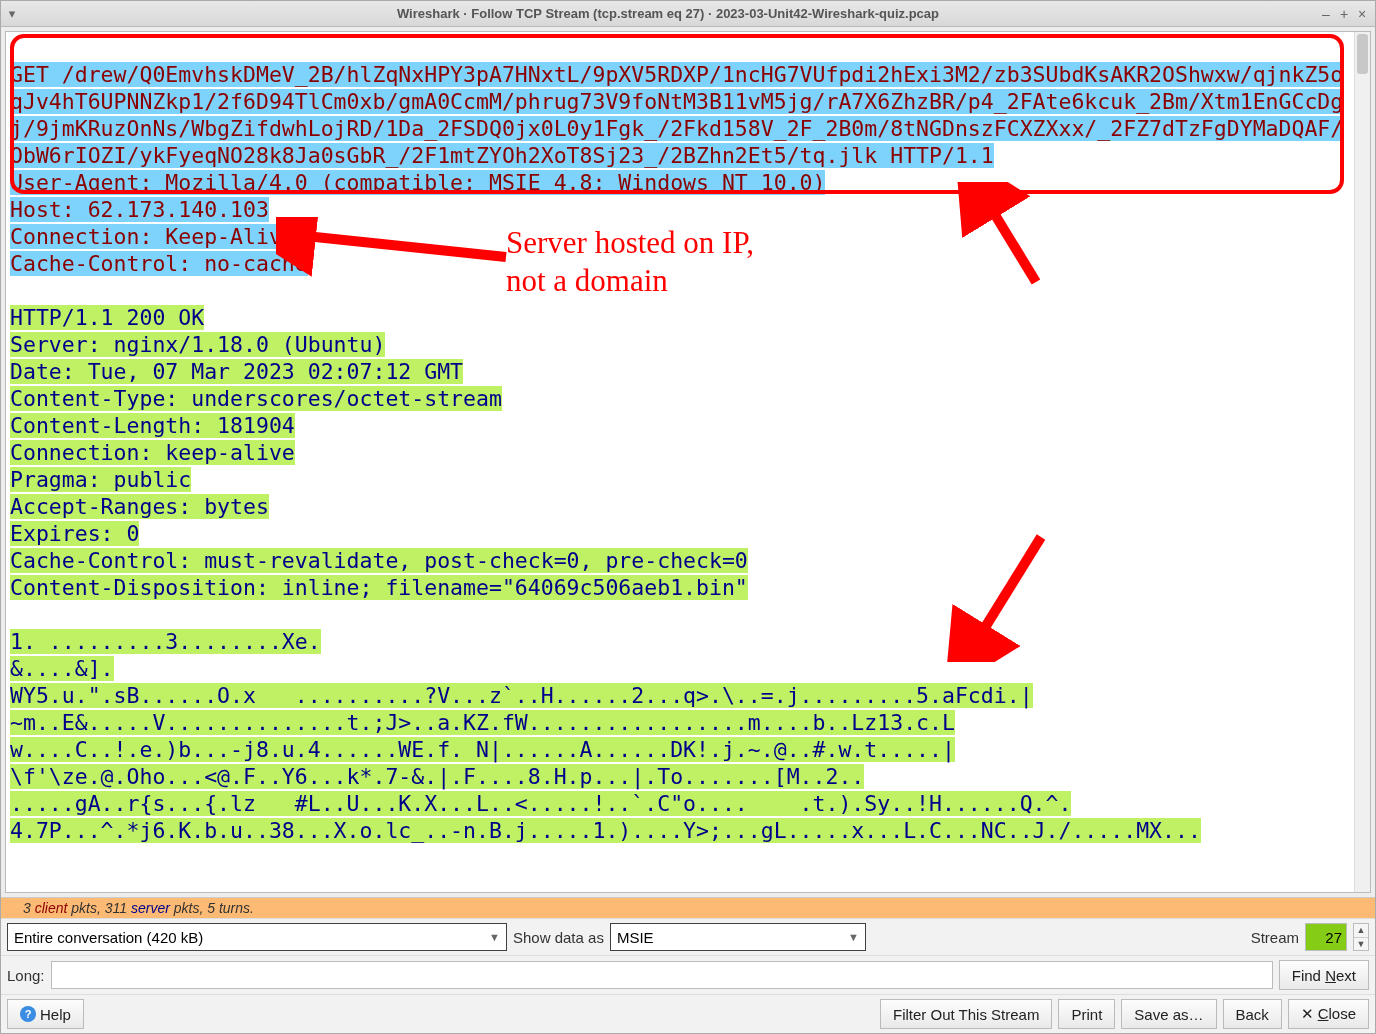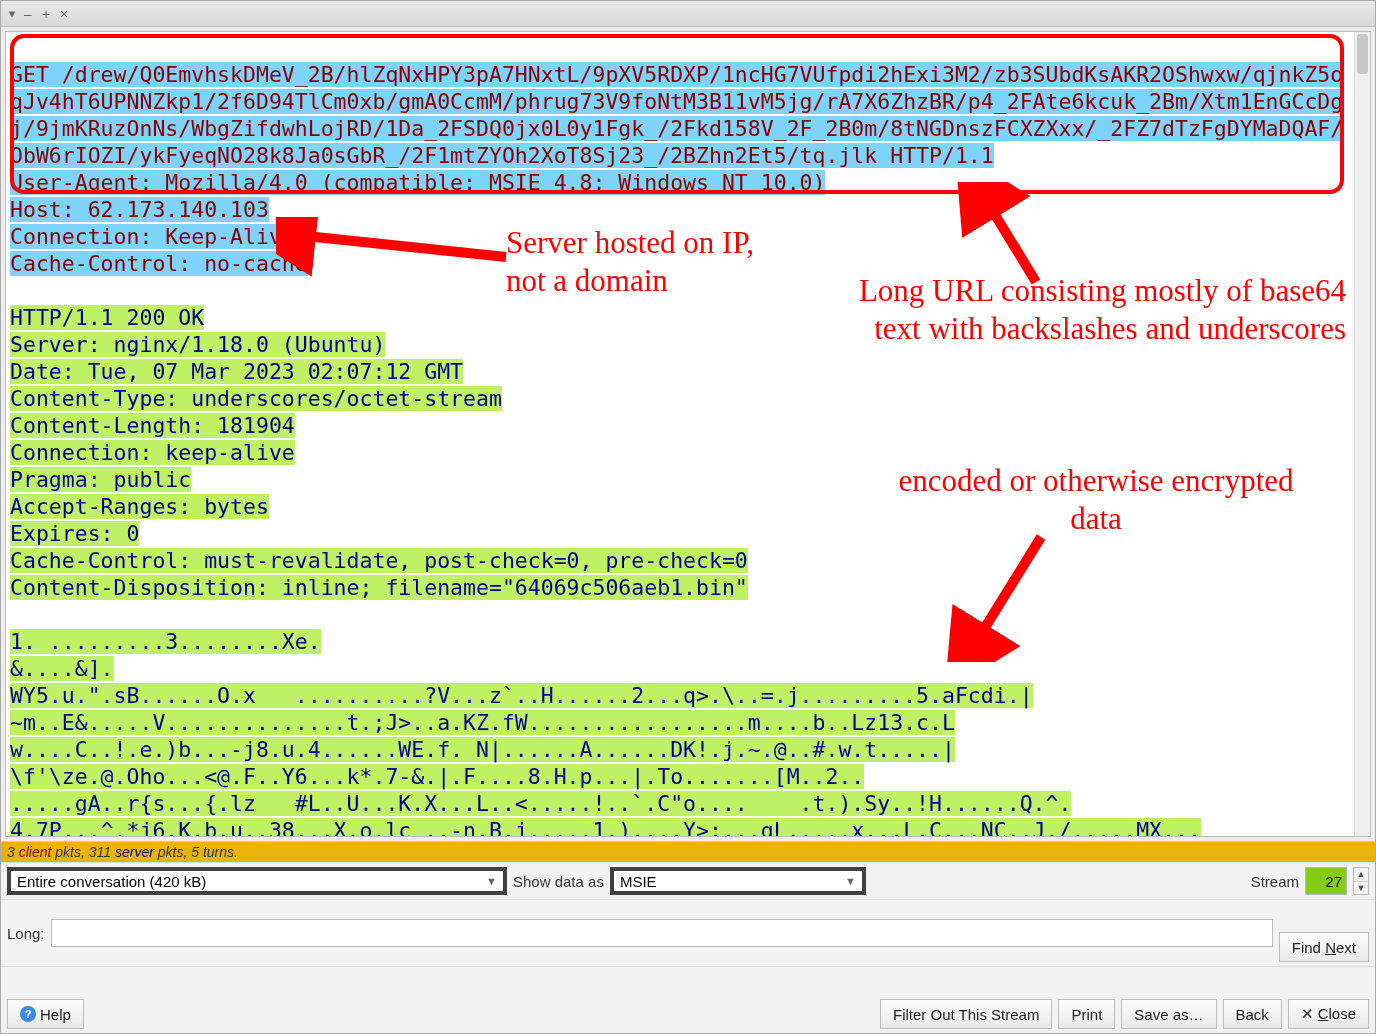--- a/index.html
+++ b/index.html
@@ -35,60 +35,61 @@
   .vscroll .thumb { position:absolute; left:2px; right:2px; top:2px; height:40px; background:#c8c8c8; border-radius:3px; }
 
   .redbox {
     position:absolute; border:4px solid #ff0000; border-radius:14px;
     pointer-events:none;
   }
   .anno { position:absolute; color:#ff0000; font-family: Liberation Serif, serif; font-size:31px; line-height:38px; text-align:left; pointer-events:none; }
   .arrow { position:absolute; pointer-events:none; }
 
   .statusline {
-    font-style: italic; font-size: 14px; padding: 2px 6px; border-top:1px solid #ccc;
-    background:#eab308; color:#333;
+    font-style: italic; font-size: 14px; padding: 2px 22px; border-top:1px solid #ccc;
+    background:#fdba74; color:#333;
   }
   .statusline .cl { color:#8b0000; }
   .statusline .sv { color:#00008b; }
 
   .row { display:flex; align-items:center; gap:6px; padding:4px 6px; background:#f2f2f2; border-top:1px solid #ddd; font-size:15px; }
   .row label { color:#333; }
   .combo {
     display:flex; align-items:center; justify-content:space-between;
-    background:#fff; border:4px solid #404040; height:28px; padding:0 6px; cursor:pointer;
+    background:#fff; border:1px solid #404040; height:28px; padding:0 6px; cursor:pointer;
     min-width: 60px;
   }
   .combo .chev { font-size:11px; color:#666; margin-left:8px; }
   .textinput {
     flex:1; background:#fff; border:1px solid #bbb; height:28px; padding:0 6px;
   }
   .btn {
     display:inline-flex; align-items:center; justify-content:center;
     background:linear-gradient(#fdfdfd,#e9e9e9); border:1px solid #bbb;
-    height:30px; padding:0 12px; cursor:pointer; font-size:15px; color:#222;margin-top:28px;
+    height:30px; padding:0 12px; cursor:pointer; font-size:15px; color:#222;
   }
   .btn .u { text-decoration: underline; }
   .spinner { display:flex; flex-direction:column; border:1px solid #bbb; height:28px; width:16px; }
   .spinner div { flex:1; display:flex; align-items:center; justify-content:center; font-size:9px; color:#555; background:#f5f5f5; cursor:pointer; }
   .spinner div:first-child { border-bottom:1px solid #ccc; }
   .numbox { width:42px; background:#84cc16; border:1px solid #bbb; height:28px; padding:0 4px; text-align:right; }
   .spacer { flex:1; }
   .helpicon {
     width:16px; height:16px; border-radius:50%; background:#3b8de3; color:#fff;
     display:inline-flex; align-items:center; justify-content:center; font-size:11px; font-weight:bold; margin-right:4px;
   }
 </style>
 </head>
 <body>
 
 <div class="window">
 
   <div class="titlebar">
     <span class="menu-icon">▾</span>
+    <span class="title">Wireshark · Follow TCP Stream (tcp.stream eq 27) · 2023-03-Unit42-Wireshark-quiz.pcap</span>
     <span class="wbtn">–</span>
     <span class="wbtn">+</span>
     <span class="wbtn">×</span>
   </div>
 
   <div class="content">
     <div class="scrollpane">
 <span class="client"><span class="bg">GET /drew/Q0EmvhskDMeV_2B/hlZqNxHPY3pA7HNxtL/9pXV5RDXP/1ncHG7VUfpdi2hExi3M2/zb3SUbdKsAKR2OShwxw/qjnkZ5oqJv4hT6UPNNZkp1/2f6D94TlCm0xb/gmA0CcmM/phrug73V9foNtM3B11vM5jg/rA7X6ZhzBR/p4_2FAte6kcuk_2Bm/Xtm1EnGCcDgj/9jmKRuzOnNs/WbgZifdwhLojRD/1Da_2FSDQ0jx0L0y1Fgk_/2Fkd158V_2F_2B0m/8tNGDnszFCXZXxx/_2FZ7dTzFgDYMaDQAF/ObW6rIOZI/ykFyeqNO28k8Ja0sGbR_/2F1mtZYOh2XoT8Sj23_/2BZhn2Et5/tq.jlk HTTP/1.1</span>
 <span class="bg">User-Agent: Mozilla/4.0 (compatible; MSIE 4.8; Windows NT 10.0)</span>
 <span class="bg">Host: 62.173.140.103</span>
@@ -133,31 +134,29 @@
     <div class="anno" style="left:500px; top:192px; width:260px;">Server hosted on IP, not a domain</div>
 
     <svg class="arrow" style="left:940px; top:150px; width:140px; height:110px;">
       <defs>
           <marker id="ah2" markerWidth="8" markerHeight="8" refX="2" refY="4" orient="auto">
             <path d="M0,0 L0,8 L8,4 Z" fill="#ff0000"></path>
           </marker>
         </defs>
       <line x1="90" y1="100" x2="40" y2="18" stroke="#ff0000" stroke-width="10" marker-end="url(#ah2)"></line>
     </svg>
-    <div class="anno" style="left:850px; top:240px; width:490px; text-align:right;">Long URL consisting mostly of base64 text with backslashes and underscores</div>
 
     <svg class="arrow" style="left:940px; top:490px; width:120px; height:140px;">
       <defs>
           <marker id="ah3" markerWidth="8" markerHeight="8" refX="2" refY="4" orient="auto">
             <path d="M0,0 L0,8 L8,4 Z" fill="#ff0000"></path>
           </marker>
         </defs>
       <line x1="95" y1="15" x2="30" y2="120" stroke="#ff0000" stroke-width="10" marker-end="url(#ah3)"></line>
     </svg>
-    <div class="anno" style="left:880px; top:430px; width:420px; text-align:center;">encoded or otherwise encrypted data</div>
   </div>
 
   <div class="statusline">
     <span>3</span>
     <span class="cl"> <span>client</span></span><span> pkts, </span><span>311</span>
     <span class="sv"> <span>server</span></span><span> pkts, 5 turns.</span>
   </div>
 
   <div class="row">
     <div class="combo" style="flex:0 0 500px;">

